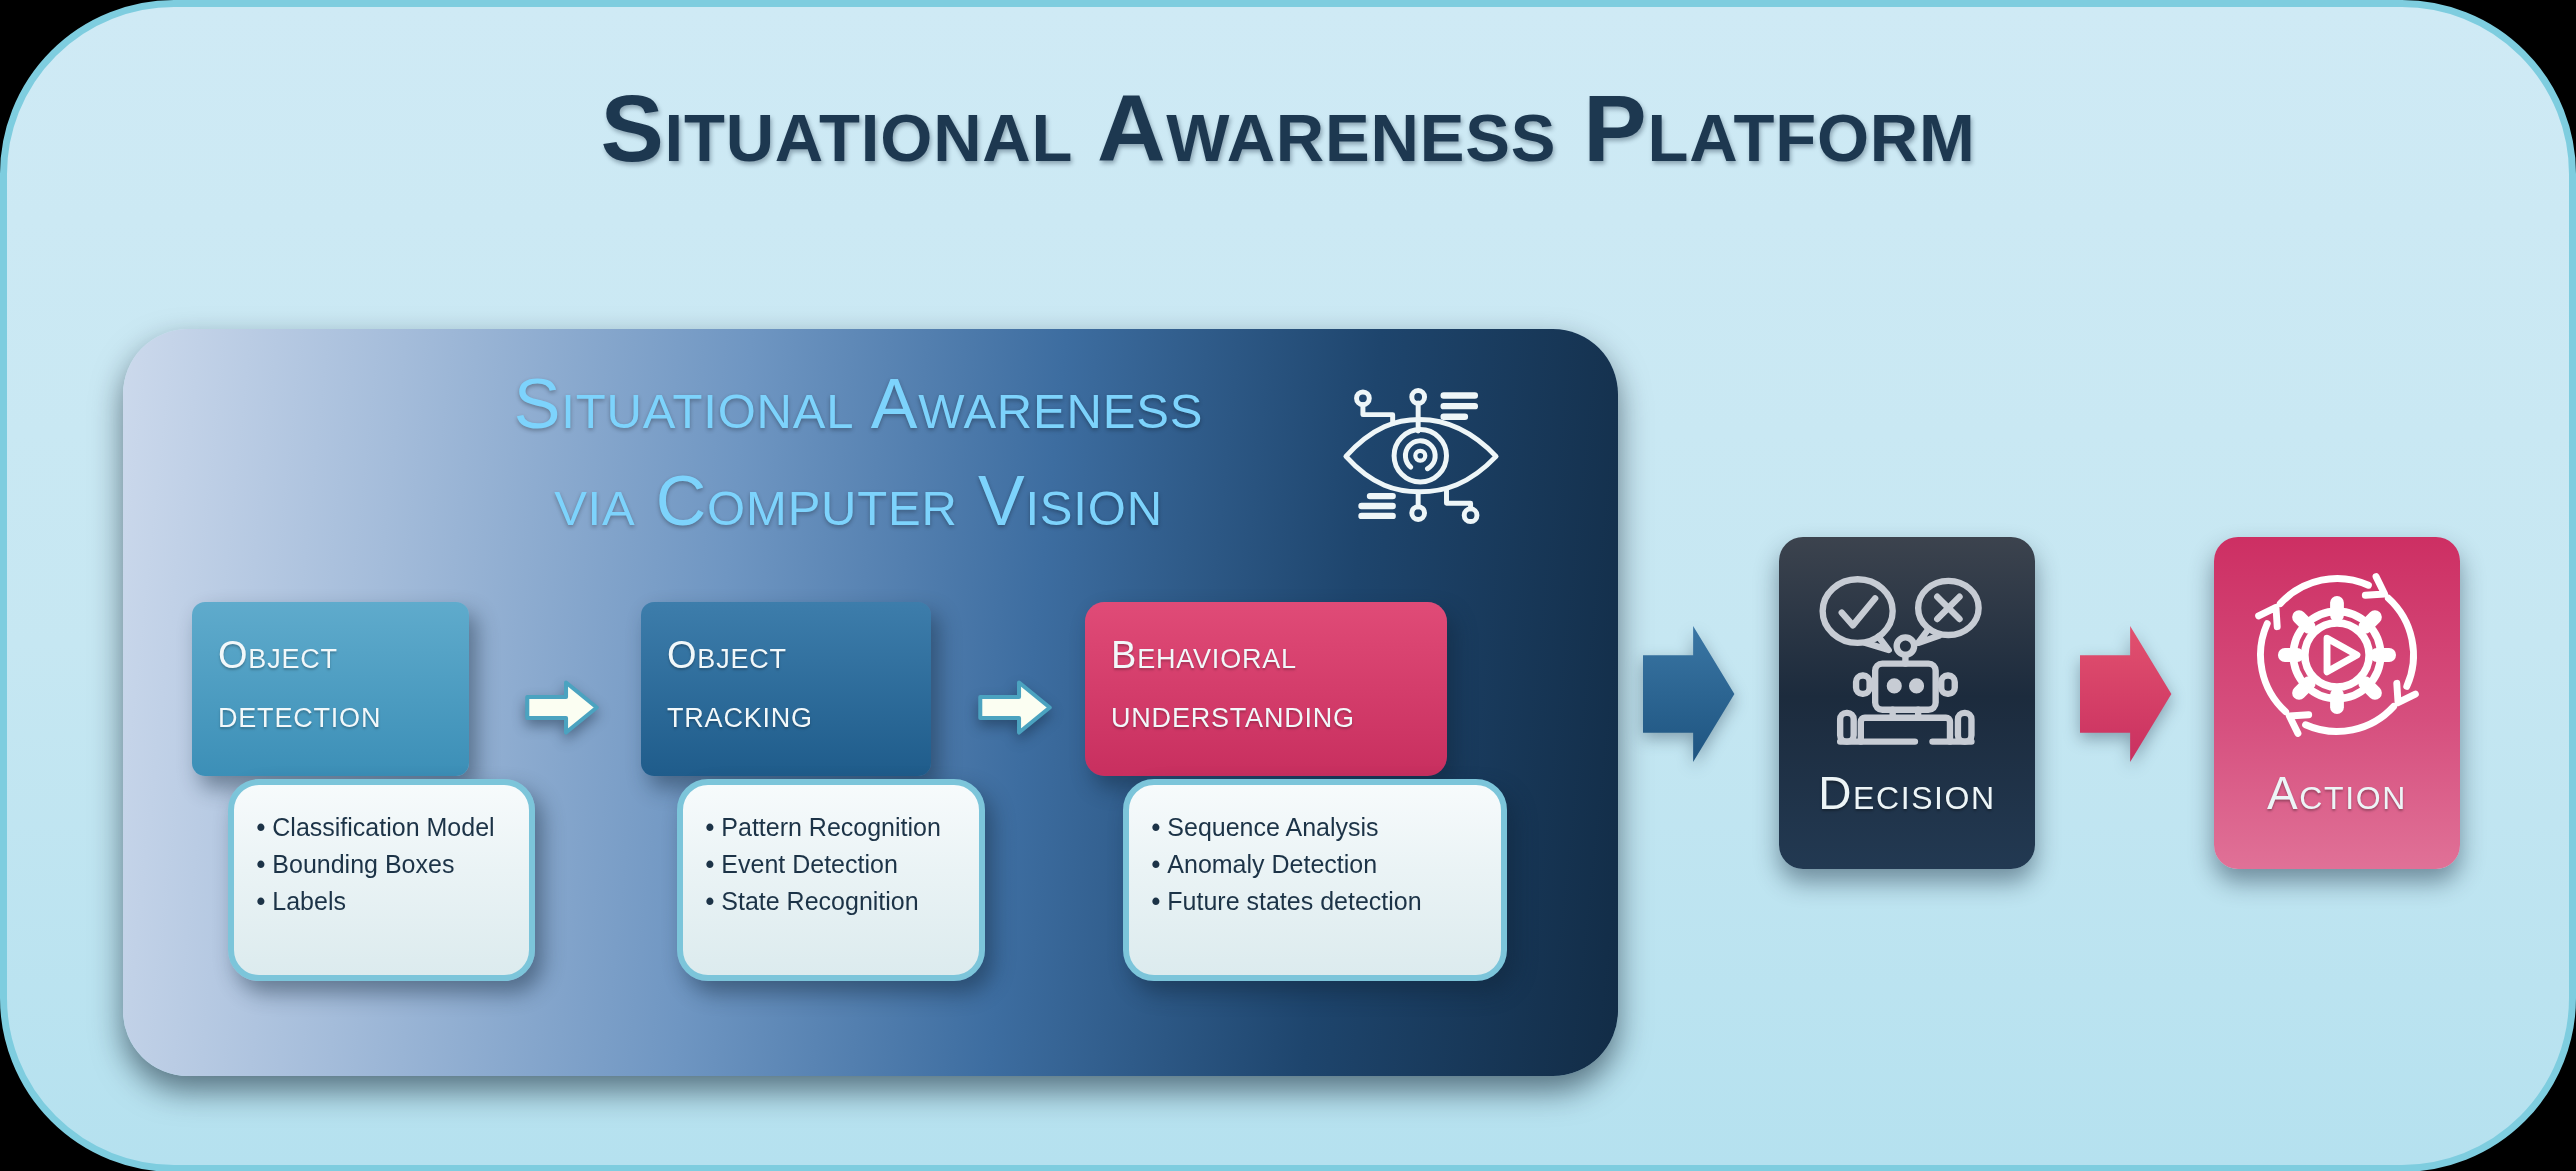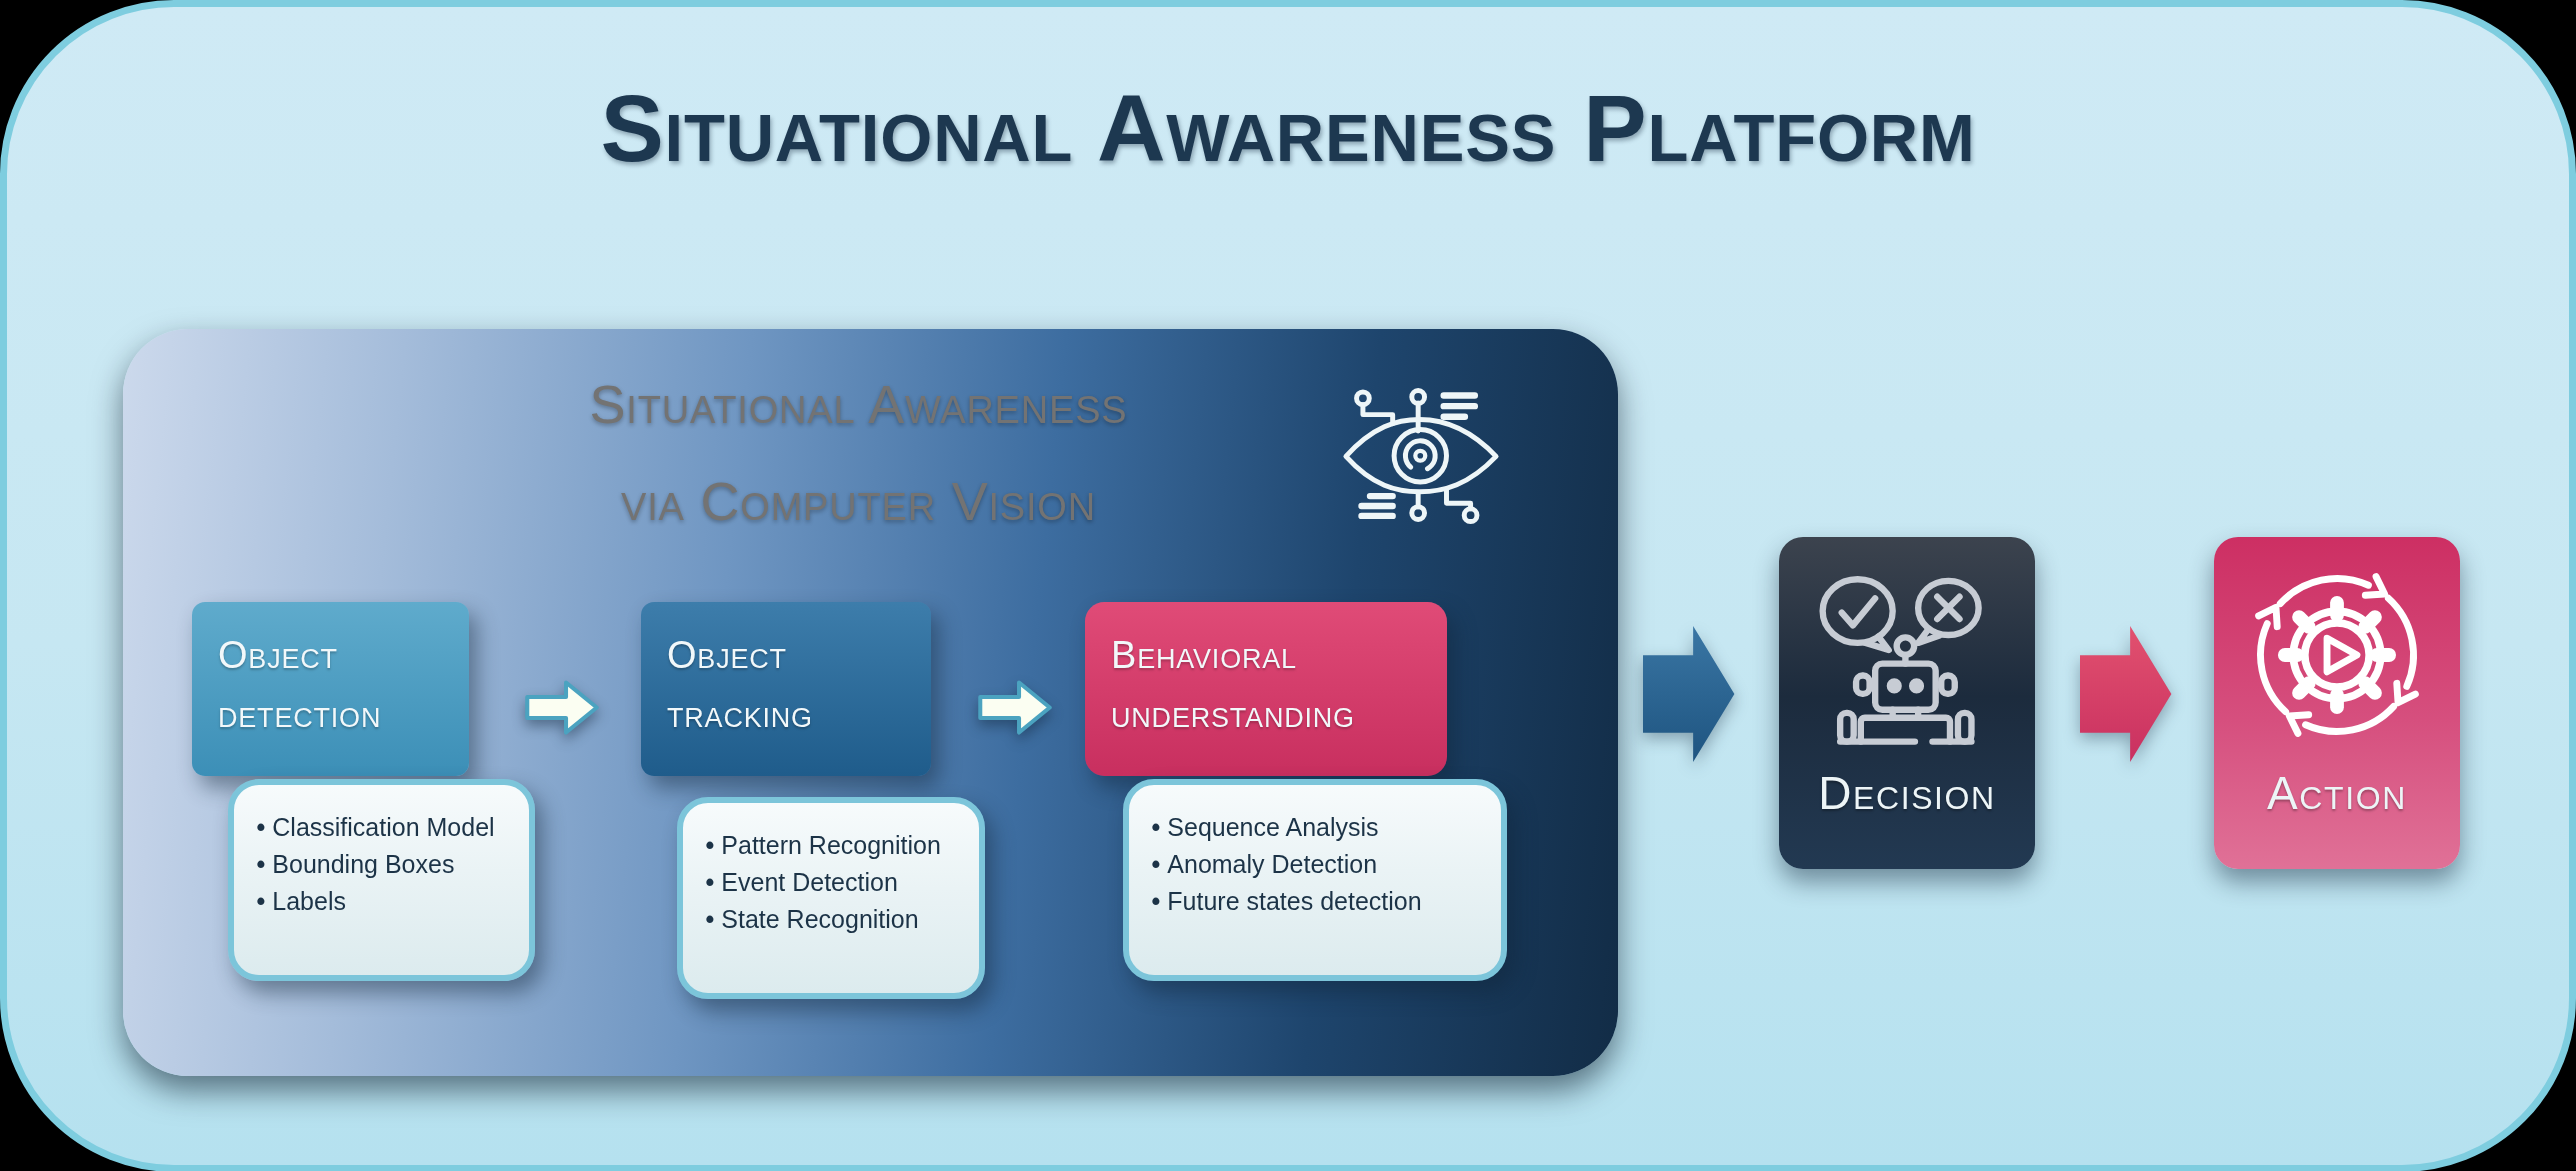--- a/index.html
+++ b/index.html
@@ -9,40 +9,40 @@
           border:7.3px solid #7ecddf;box-sizing:border-box;
           background:linear-gradient(180deg,#cfeaf5 0%,#c6e7f2 55%,#b5e1ef 100%);}
   .main-title{position:absolute;left:0;top:74px;width:2576px;text-align:center;
           font-size:95px;font-weight:600;font-variant:small-caps;color:#1d3850;
           letter-spacing:0.8px;text-shadow:1.6px 3.2px 4px rgba(20,40,60,.35);}
   
   .panel{position:absolute;left:123px;top:329px;width:1495px;height:747px;border-radius:65px;
          background:linear-gradient(96deg,#ccd9ec 0%,#a4bcda 18%,#6f96c2 40%,#3d6da0 60%,#1e456d 80%,#122c46 100%);
          box-shadow:0 14.6px 31px rgba(10,25,40,.55);}
   .panel-title{position:absolute;left:171px;top:356px;width:1375px;text-align:center;
-         color:#737373;font-variant:small-caps;font-size:54px;font-weight:400;line-height:97px;
+         color:#7dd3fc;font-variant:small-caps;font-size:70px;font-weight:400;line-height:97px;
          letter-spacing:0.8px;text-shadow:0 2.4px 4px rgba(0,0,0,.3);}
   .eye-icon{position:absolute;left:1336px;top:368px;width:170px;height:174px;}
   
   .step{position:absolute;top:602px;height:174px;border-radius:13px;box-sizing:border-box;
         padding:24px 19.4px 0 26px;color:#f2f8fa;font-variant:small-caps;font-size:38px;
         line-height:59px;letter-spacing:0.8px;text-shadow:0 1.6px 2.4px rgba(0,0,0,.25);
         box-shadow:8px 11.3px 21px rgba(15,35,55,.45);}
   .step-detection{left:192px;width:277px;background:linear-gradient(180deg,#5fabcc,#3c8fb7);}
   .step-tracking{left:641px;width:290px;background:linear-gradient(180deg,#3d7dab,#1f5c8b);}
   .step-behavioral{left:1085px;width:362px;border-radius:19.4px;background:linear-gradient(180deg,#e04b77,#c82f5f);}
   
   .card{position:absolute;top:779px;height:202px;border-radius:31px;box-sizing:border-box;
         border:6.5px solid #7cc5da;background:linear-gradient(180deg,#f7fbfc 0%,#eaf3f5 45%,#dcebee 100%);
         box-shadow:8px 11.3px 21px rgba(15,35,55,.45);padding:24px 8px 0 22.6px;
         color:#1c3347;font-size:25px;font-weight:400;line-height:37px;}
   .card ul{margin:0;padding:0;list-style:none;}
   .card li::before{content:"• ";font-weight:700;}
   .card-1{left:228px;width:307px;}
-  .card-2{left:677px;width:308px;margin-top:18px;}
+  .card-2{left:677px;width:308px;}
   .card-3{left:1123px;width:384px;}
   
   .sm-arrow{position:absolute;top:676px;width:76px;height:63px;filter:drop-shadow(0 6.5px 6.5px rgba(15,35,55,.45));}
   .sm-arrow-1{left:524px;}
   .sm-arrow-2{left:977px;}
   
   .big-arrow{position:absolute;top:621px;width:93px;height:146px;filter:drop-shadow(0 6.5px 8px rgba(15,35,55,.35));}
   .big-arrow-blue{left:1643px;}
   .big-arrow-pink{left:2080px;}
   

